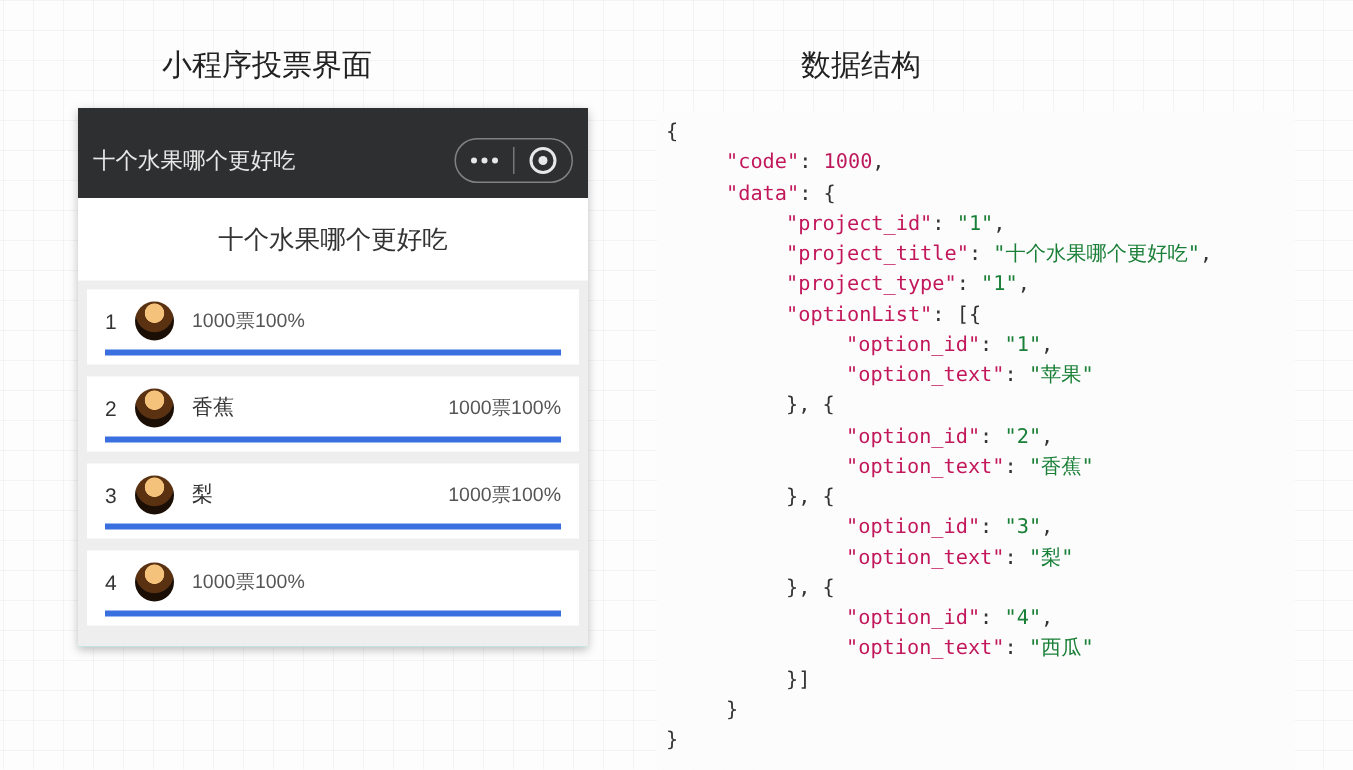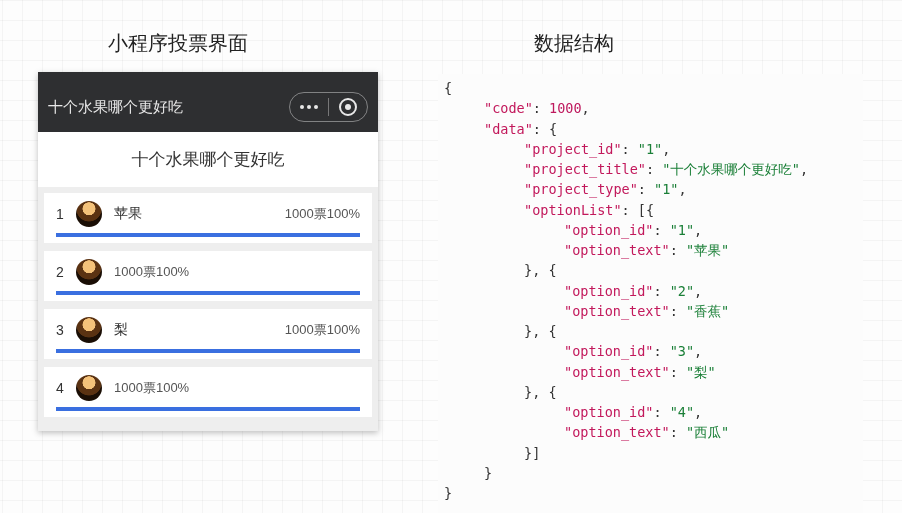--- a/index.html
+++ b/index.html
@@ -19,21 +19,21 @@
     font-size: 20px;
     color: #222;
     text-align: left;
   }
   .left-title { position:absolute; left:108px; top:30px; width:200px; }
   .right-title { position:absolute; left:534px; top:30px; width:120px; }
 
   
   .phone {
     position:absolute;
-    left:38px; top:72px;
+    left:52px; top:72px;
     width:340px;
     background:#5eead4;
     box-shadow: 0 2px 6px rgba(0,0,0,0.25);
   }
   .statusbar { height:10px; background:#2e2f31; }
   .navbar {
     height:50px;
     background:#2e2f31;
     display:flex;
     align-items:center;
@@ -131,31 +131,31 @@
       </span>
     </div>
   </div>
   <div class="page-body">
     <div class="poll-title-card">十个水果哪个更好吃</div>
     <div class="options" id="options-container">
         <div class="option-card">
           <div class="option-row">
             <div class="rank">1</div>
             <div class="avatar"></div>
-            <div class="option-name">苹果</div>
             <div class="votes">1000票100%</div>
           </div>
           <div class="progress">
             <div class="progress-fill" style="width: 100%;"></div>
           </div>
         </div>
         <div class="option-card">
           <div class="option-row">
             <div class="rank">2</div>
             <div class="avatar"></div>
+            <div class="option-name">香蕉</div>
             <div class="votes">1000票100%</div>
           </div>
           <div class="progress">
             <div class="progress-fill" style="width: 100%;"></div>
           </div>
         </div>
         <div class="option-card">
           <div class="option-row">
             <div class="rank">3</div>
             <div class="avatar"></div>

